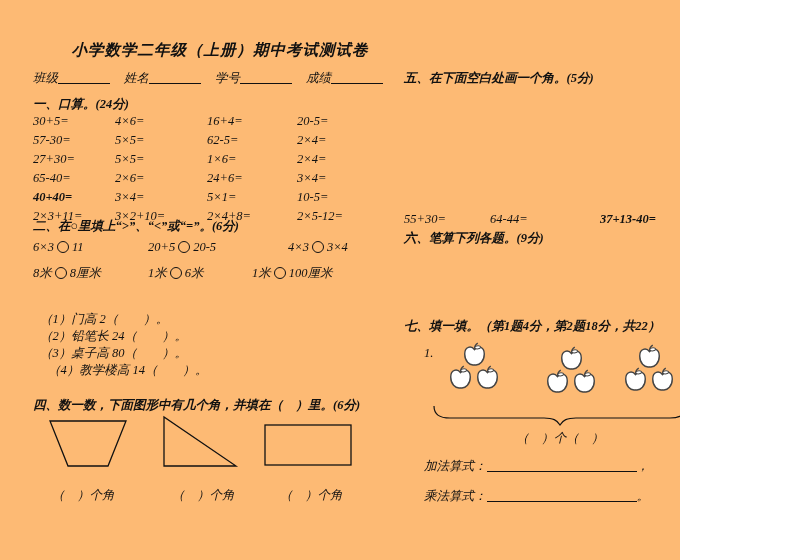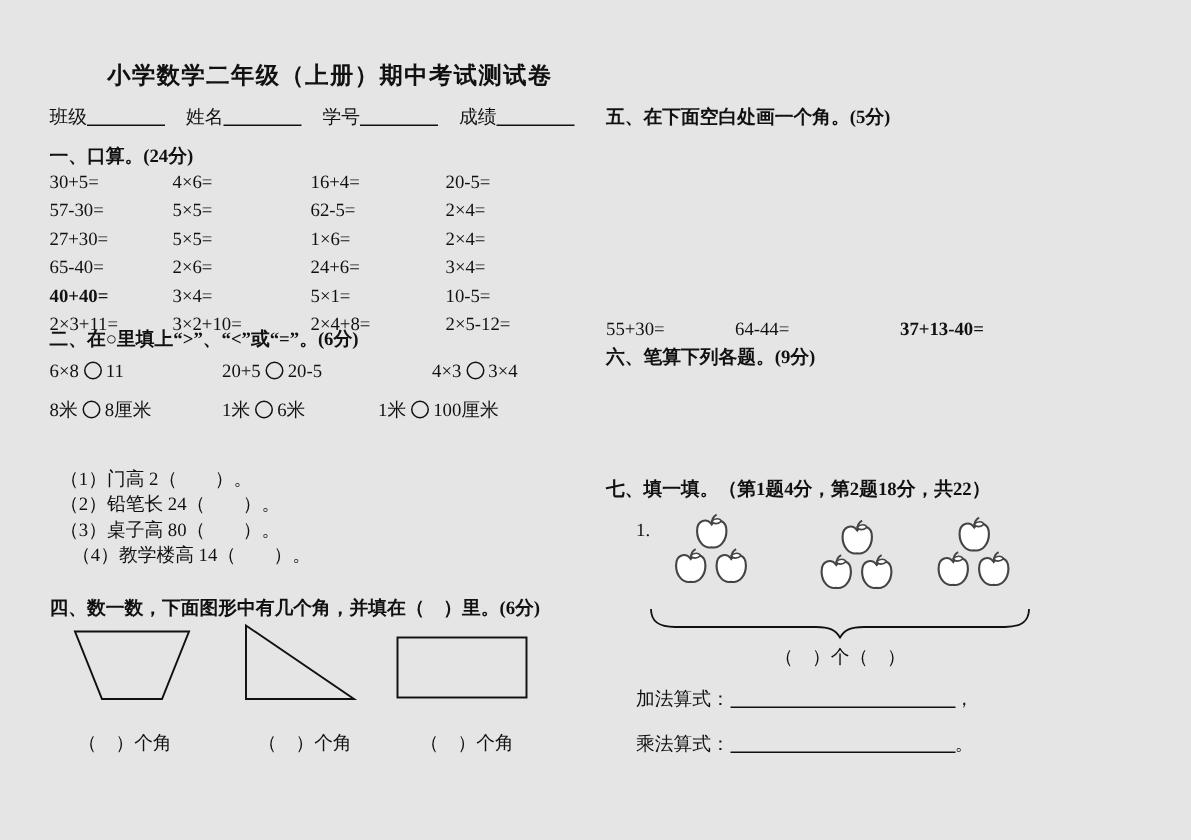--- a/index.html
+++ b/index.html
@@ -1,18 +1,18 @@
 <!DOCTYPE html>
 <html><head>
 <meta charset="utf-8">
 <style>
   * { margin:0; padding:0; box-sizing:border-box; }
   html,body { width:794px; height:560px; }
   body { font-family:"Liberation Serif","DejaVu Sans",serif; background:#ffffff; color:#111; }
-  .page { position:relative; width:794px; height:560px; background:#e5e5e5; overflow:hidden; }
+  .page { position:relative; width:680px; height:560px; background:#fdba74; overflow:hidden;font-style:italic; }
   .abs { position:absolute; }
   .h { font-weight:bold; font-size:12.5px; white-space:nowrap; }
   .t { font-size:12.5px; white-space:nowrap; }
   .b { font-weight:bold; }
   .title { font-size:15.5px; font-weight:bold; text-align:center; letter-spacing:1px; }
   .fields { display:flex; gap:14px; font-size:12.5px; }
   .fld { white-space:nowrap;text-align:center; }
   .blank { display:inline-block; width:52px; height:13px; border-bottom:1px solid #111; vertical-align:-2px; }
   .grid { display:grid; grid-template-columns:82px 92px 90px 86px; row-gap:4px; font-size:12.5px; }
   .circ { display:inline-block; width:12px; height:12px; border:1px solid #111; border-radius:50%; vertical-align:-2px; margin:0 3px; }
@@ -72,21 +72,21 @@
     <span>5×1=</span>
     <span>10-5=</span>
     <span>2×3+11=</span>
     <span>3×2+10=</span>
     <span>2×4+8=</span>
     <span>2×5-12=</span>
   </div>
 
   <div class="abs h" style="left:33px; top:218px;">二、在○里填上“&gt;”、“&lt;”或“=”。(6分)</div>
 
-  <span class="abs t" style="left:33px; top:240px;"><span>6×8</span><span class="circ"></span><span>11</span></span>
+  <span class="abs t" style="left:33px; top:240px;"><span>6×3</span><span class="circ"></span><span>11</span></span>
   <span class="abs t" style="left:148px; top:240px;"><span>20+5</span><span class="circ"></span><span>20-5</span></span>
   <span class="abs t" style="left:288px; top:240px;"><span>4×3</span><span class="circ"></span><span>3×4</span></span>
 
   <span class="abs t" style="left:33px; top:265px;"><span>8米</span><span class="circ"></span><span>8厘米</span></span>
   <span class="abs t" style="left:148px; top:265px;"><span>1米</span><span class="circ"></span><span>6米</span></span>
   <span class="abs t" style="left:252px; top:265px;"><span>1米</span><span class="circ"></span><span>100厘米</span></span>
 
   <div class="abs t" style="left:40px; top:311px;">（1）门高 2（　　）。</div>
   <div class="abs t" style="left:40px; top:328px;">（2）铅笔长 24（　　）。</div>
   <div class="abs t" style="left:40px; top:345px;">（3）桌子高 80（　　）。</div>

